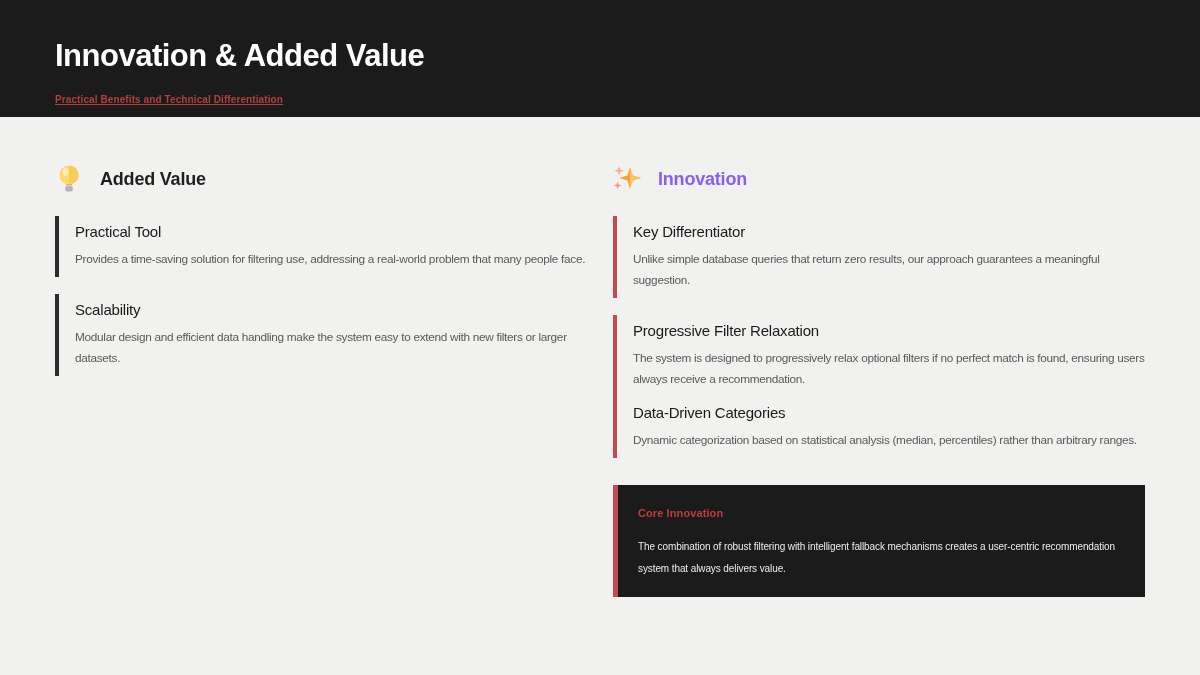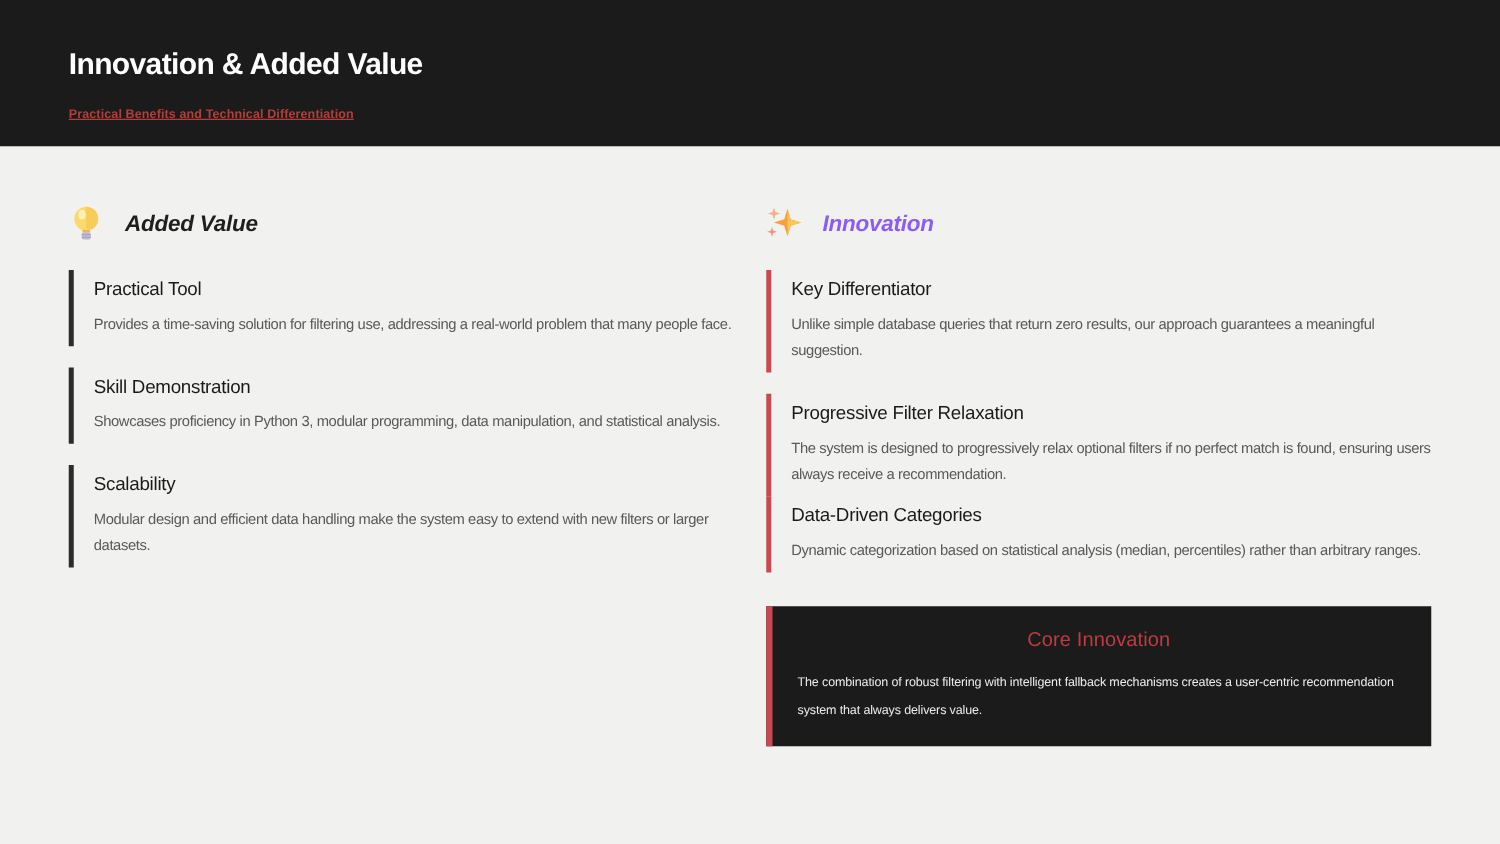--- a/index.html
+++ b/index.html
@@ -17,21 +17,21 @@
   .slide-header {
     background: #1b1b1b;
     height: 117px;
     padding: 0 55px;
     box-sizing: border-box;
   }
   .slide-title {
     margin: 0;
     padding-top: 38px;
     color: #ffffff;
-    font-size: 24px;
+    font-size: 31px;
     font-weight: 700;
     letter-spacing: -0.5px;
   }
   .slide-subtitle {
     margin-top: 20px;
     color: #b23f3c;
     font-size: 10px;
     font-weight: 700;
     letter-spacing: 0.1px;
     text-decoration: underline;
@@ -53,21 +53,20 @@
     margin-bottom: 21px;
     height: 32px;
   }
   .col-head .icon { width: 28px; height: 30px; display: inline-flex; align-items: center; justify-content: center; }
   .col-title {
     margin: 0;
     font-size: 18px;
     font-weight: 700;
     color: #1f1f1f;
     letter-spacing: -0.2px;
-    font-style: italic;
   }
   .col-title.red { color: #8b5cf6; }
 
   
   .item {
     border-left: 4px solid #2b2b2b;
     padding: 7px 0 7px 16px;
     margin-bottom: 17px;
   }
   .item.red-border { border-left-color: #c64a52; }
@@ -91,24 +90,23 @@
   .highlight {
     margin-top: 27px;
     background: #1b1b1b;
     border-left: 5px solid #c64a52;
     padding: 17px 25px 17px 20px;
     box-sizing: border-box;
   }
   .highlight .label {
     margin: 0;
     color: #bf3b42;
-    font-size: 16px;
-    font-weight: 400;
+    font-size: 11px;
+    font-weight: 700;
     letter-spacing: 0.1px;
-    text-align: center;
   }
   .highlight p {
     margin: 12px 0 0 0;
     color: #ececec;
     font-size: 10px;
     line-height: 22px;
     letter-spacing: -0.1px;
   }
 </style>
 </head>
@@ -138,24 +136,20 @@
         </span>
         <h2 class="col-title">Added Value</h2>
       </div>
 
       <div class="item">
         <h3>Practical Tool</h3>
         <p>Provides a time-saving solution for filtering use, addressing a real-world problem that many people face.</p>
       </div>
 
 
-      <div class="item">
-        <h3>Skill Demonstration</h3>
-        <p>Showcases proficiency in Python 3, modular programming, data manipulation, and statistical analysis.</p>
-      </div>
 
       <div class="item">
         <h3>Scalability</h3>
         <p>Modular design and efficient data handling make the system easy to extend with new filters or larger datasets.</p>
       </div>
     </section>
 
     <section class="col">
       <div class="col-head">
         <span class="icon">

